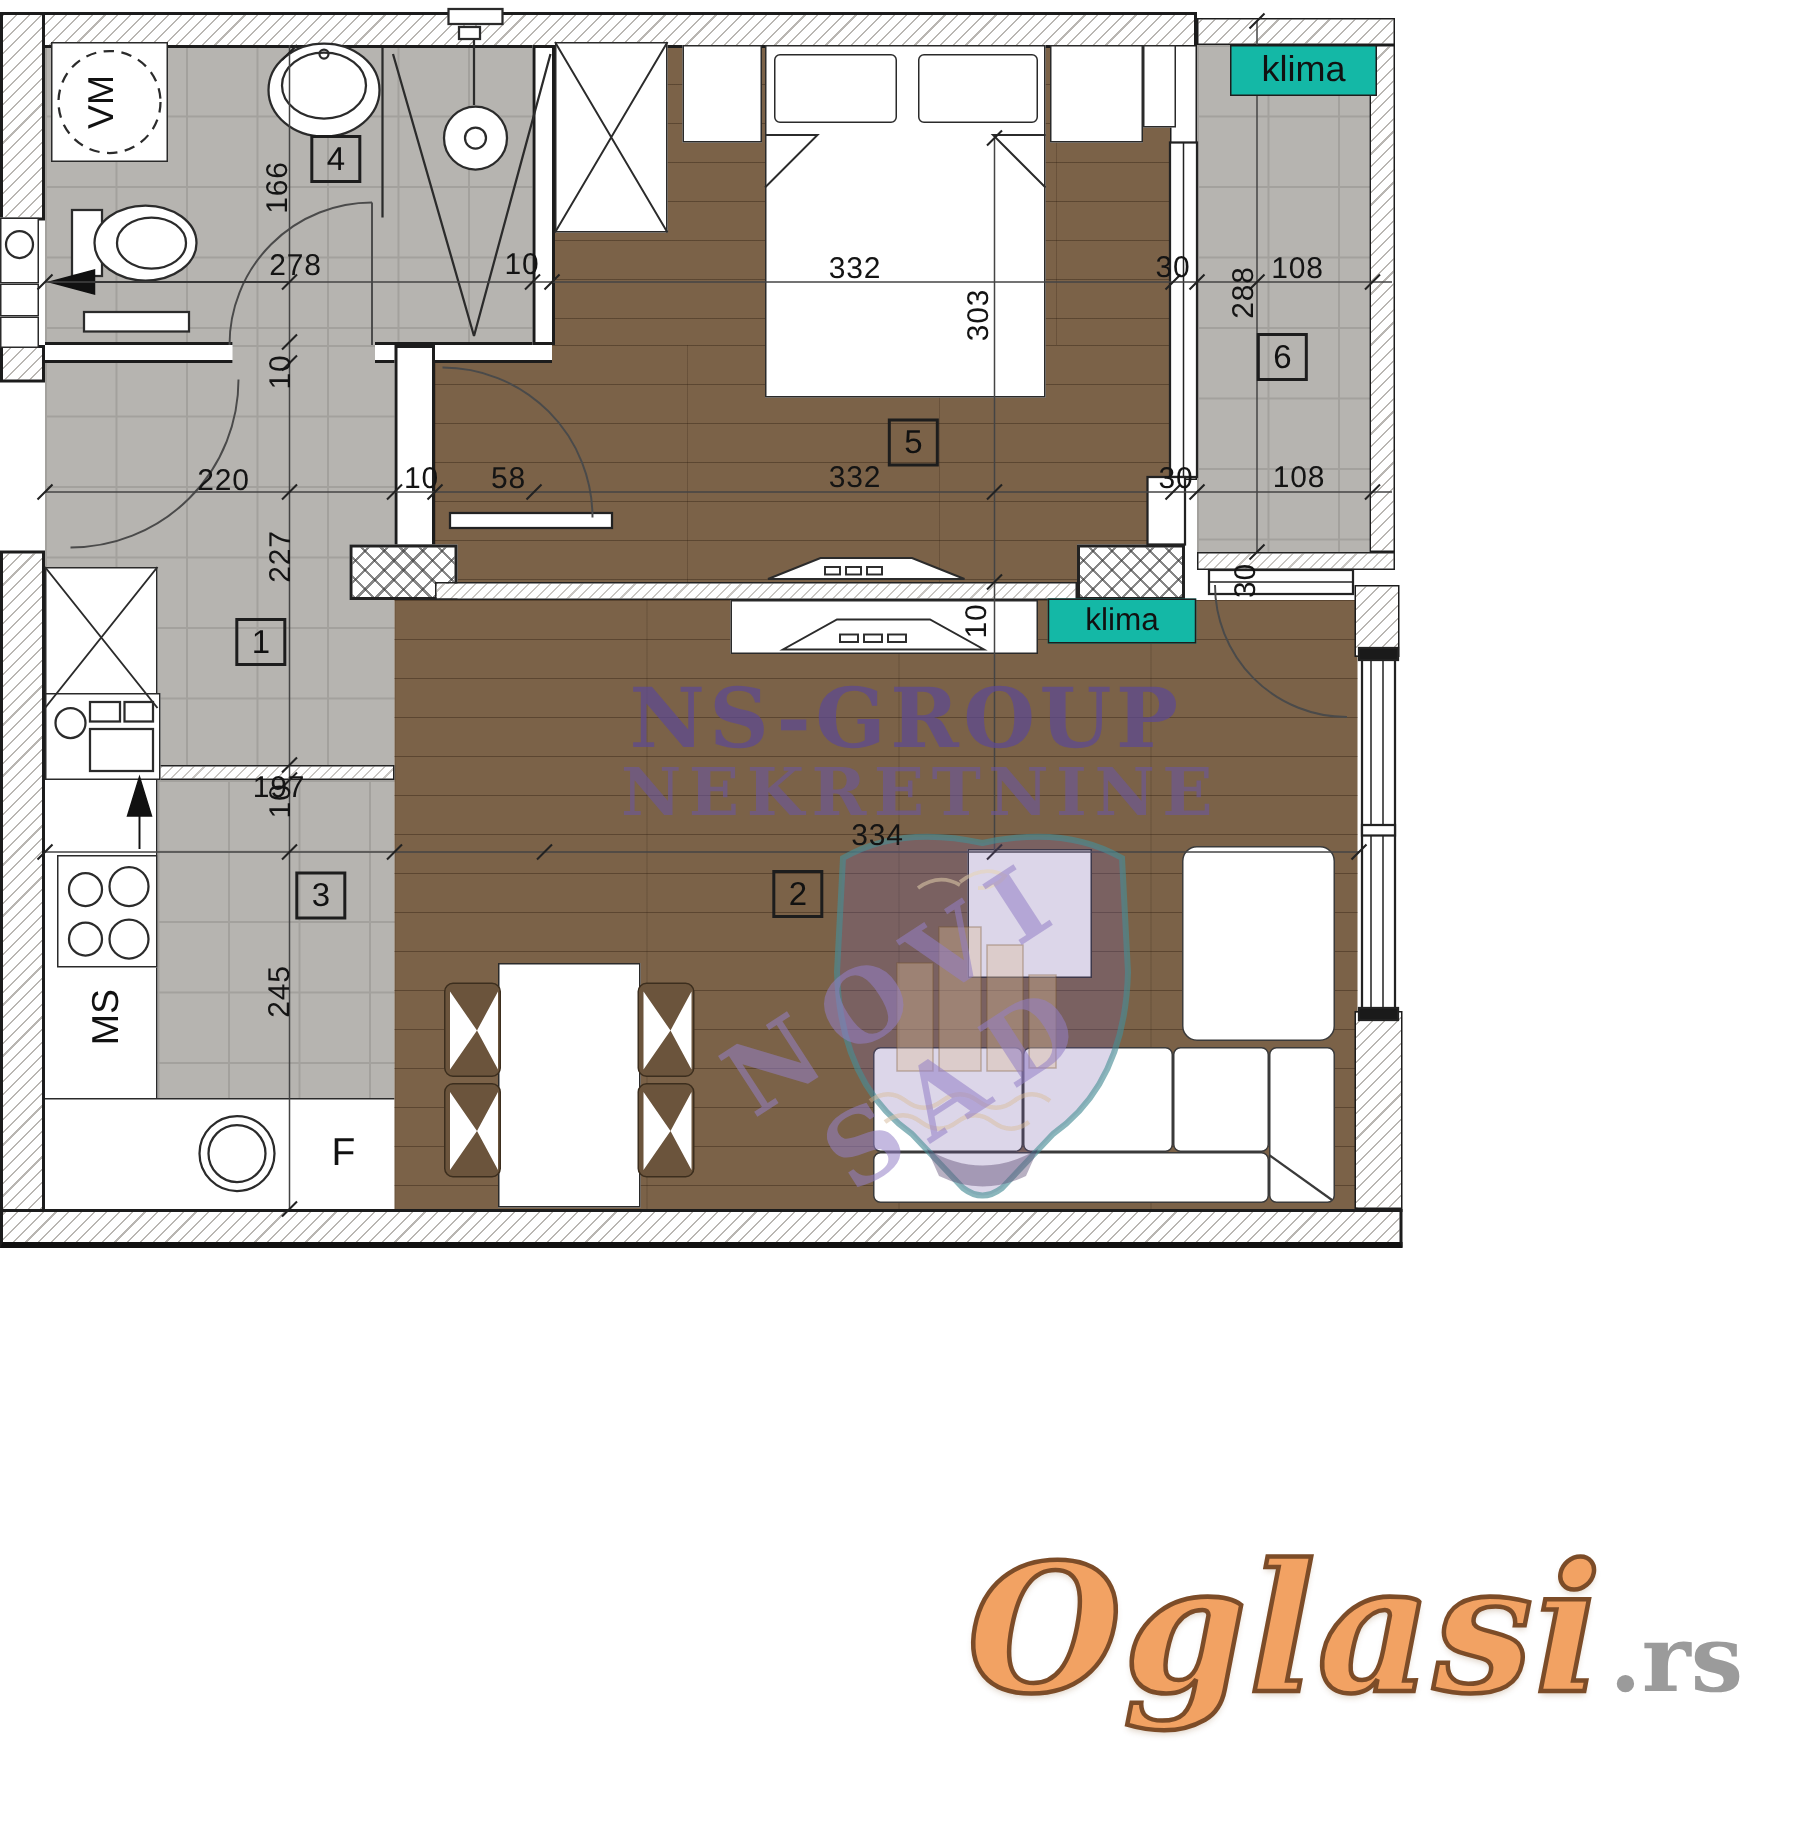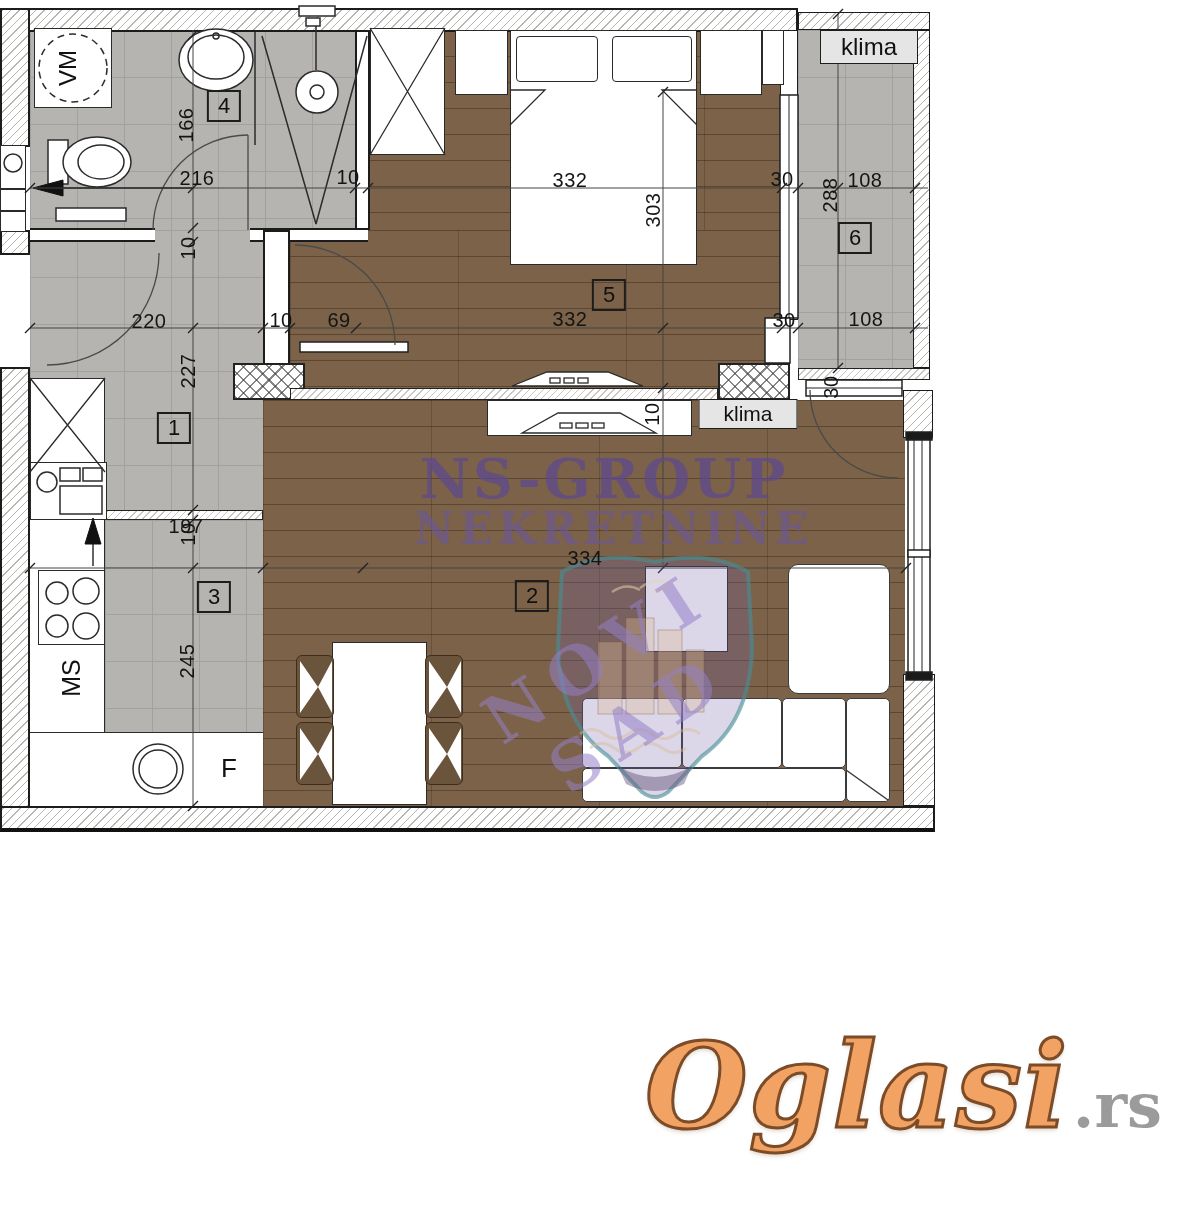--- a/index.html
+++ b/index.html
@@ -23,21 +23,21 @@
         border:2px solid #222;}
   .white-blk{background:#fff;border:1.5px solid #2a2a2a;}
   .sofa-part{background:#fff;border:1.5px solid #3a3a3a;border-radius:5px;}
   .chair{background:#6b543c;border:1px solid #3c2e1e;border-radius:6px;}
   
   .dim-label{position:absolute;transform:translate(-50%,-50%);font-size:20px;color:#141414;
              white-space:nowrap;letter-spacing:.5px;}
   .room-box{position:absolute;transform:translate(-50%,-50%);border:2px solid #1d1d1d;
             font-size:22px;color:#111;padding:1px 9px;background:transparent;}
   .fix-label{position:absolute;transform:translate(-50%,-50%);color:#111;white-space:nowrap;}
-  .fix-box{position:absolute;transform:translate(-50%,-50%);background:#e5e5e5;border:1.5px solid #1d1d1d;
+  .fix-box{position:absolute;transform:translate(-50%,-50%);background:#14b8a6;border:1.5px solid #1d1d1d;
            display:flex;align-items:center;justify-content:center;color:#111;}
   
   .wm{position:absolute;font-family:"DejaVu Serif",serif;font-weight:bold;text-align:center;pointer-events:none;}
   #wm-line1{left:408px;top:446px;width:392px;font-size:55px;letter-spacing:3px;color:rgba(93,72,148,.70);}
   #wm-line2{left:414px;top:503px;width:380px;font-size:44px;letter-spacing:5px;color:rgba(106,86,160,.58);}
   #wm-line3{left:398px;top:612px;width:440px;font-size:66px;letter-spacing:14px;
             color:rgba(148,128,198,.55);transform:rotate(-33deg);}
   
   #logo{position:absolute;left:645px;top:1016px;font-family:"DejaVu Serif",serif;font-weight:bold;
         white-space:nowrap;}
@@ -221,31 +221,31 @@
         <rect x="686" y="650" width="18" height="62"></rect>
       </g>
       <path d="M612,592 q14,-10 28,-2 M640,588 q16,-12 30,-4 q-6,8 -18,8" stroke="rgba(225,205,175,0.65)" stroke-width="2.5" fill="none"></path>
       <path d="M580,734 q12,-9 24,0 t24,0 t24,0 t24,0 t24,0 M590,748 q12,-9 24,0 t24,0 t24,0 t24,0" stroke="rgba(210,180,145,0.55)" stroke-width="3" fill="none"></path>
       <path d="M618,766 q37,22 74,0 l-8,18 q-29,14 -58,0 Z" fill="rgba(70,50,95,0.45)"></path>
     </g>
   </svg>
 
   <div id="labels">
       <span class="dim-label" style="left: 186px; top: 125px; transform: translate(-50%, -50%) rotate(-90deg);">166</span>
-      <span class="dim-label" style="left: 197px; top: 178px; transform: translate(-50%, -50%) rotate(0deg);">216</span>
+      <span class="dim-label" style="left: 197px; top: 178px; transform: translate(-50%, -50%) rotate(0deg);">278</span>
       <span class="dim-label" style="left: 348px; top: 177px; transform: translate(-50%, -50%) rotate(0deg);">10</span>
       <span class="dim-label" style="left: 570px; top: 180px; transform: translate(-50%, -50%) rotate(0deg);">332</span>
       <span class="dim-label" style="left: 653px; top: 210px; transform: translate(-50%, -50%) rotate(-90deg);">303</span>
       <span class="dim-label" style="left: 782px; top: 179px; transform: translate(-50%, -50%) rotate(0deg);">30</span>
       <span class="dim-label" style="left: 830px; top: 195px; transform: translate(-50%, -50%) rotate(-90deg);">288</span>
       <span class="dim-label" style="left: 865px; top: 180px; transform: translate(-50%, -50%) rotate(0deg);">108</span>
       <span class="dim-label" style="left: 188px; top: 248px; transform: translate(-50%, -50%) rotate(-90deg);">10</span>
       <span class="dim-label" style="left: 149px; top: 321px; transform: translate(-50%, -50%) rotate(0deg);">220</span>
       <span class="dim-label" style="left: 281px; top: 320px; transform: translate(-50%, -50%) rotate(0deg);">10</span>
-      <span class="dim-label" style="left: 339px; top: 320px; transform: translate(-50%, -50%) rotate(0deg);">69</span>
+      <span class="dim-label" style="left: 339px; top: 320px; transform: translate(-50%, -50%) rotate(0deg);">58</span>
       <span class="dim-label" style="left: 570px; top: 319px; transform: translate(-50%, -50%) rotate(0deg);">332</span>
       <span class="dim-label" style="left: 784px; top: 320px; transform: translate(-50%, -50%) rotate(0deg);">30</span>
       <span class="dim-label" style="left: 866px; top: 319px; transform: translate(-50%, -50%) rotate(0deg);">108</span>
       <span class="dim-label" style="left: 188px; top: 371px; transform: translate(-50%, -50%) rotate(-90deg);">227</span>
       <span class="dim-label" style="left: 652px; top: 414px; transform: translate(-50%, -50%) rotate(-90deg);">10</span>
       <span class="dim-label" style="left: 831px; top: 387px; transform: translate(-50%, -50%) rotate(-90deg);">30</span>
       <span class="dim-label" style="left: 188px; top: 534px; transform: translate(-50%, -50%) rotate(-90deg);">10</span>
       <span class="dim-label" style="left: 150px; top: 526px; transform: translate(-50%, -50%) rotate(0deg); margin-left: 36px;">197</span>
       <span class="dim-label" style="left: 585px; top: 558px; transform: translate(-50%, -50%) rotate(0deg);">334</span>
       <span class="dim-label" style="left: 187px; top: 661px; transform: translate(-50%, -50%) rotate(-90deg);">245</span>

